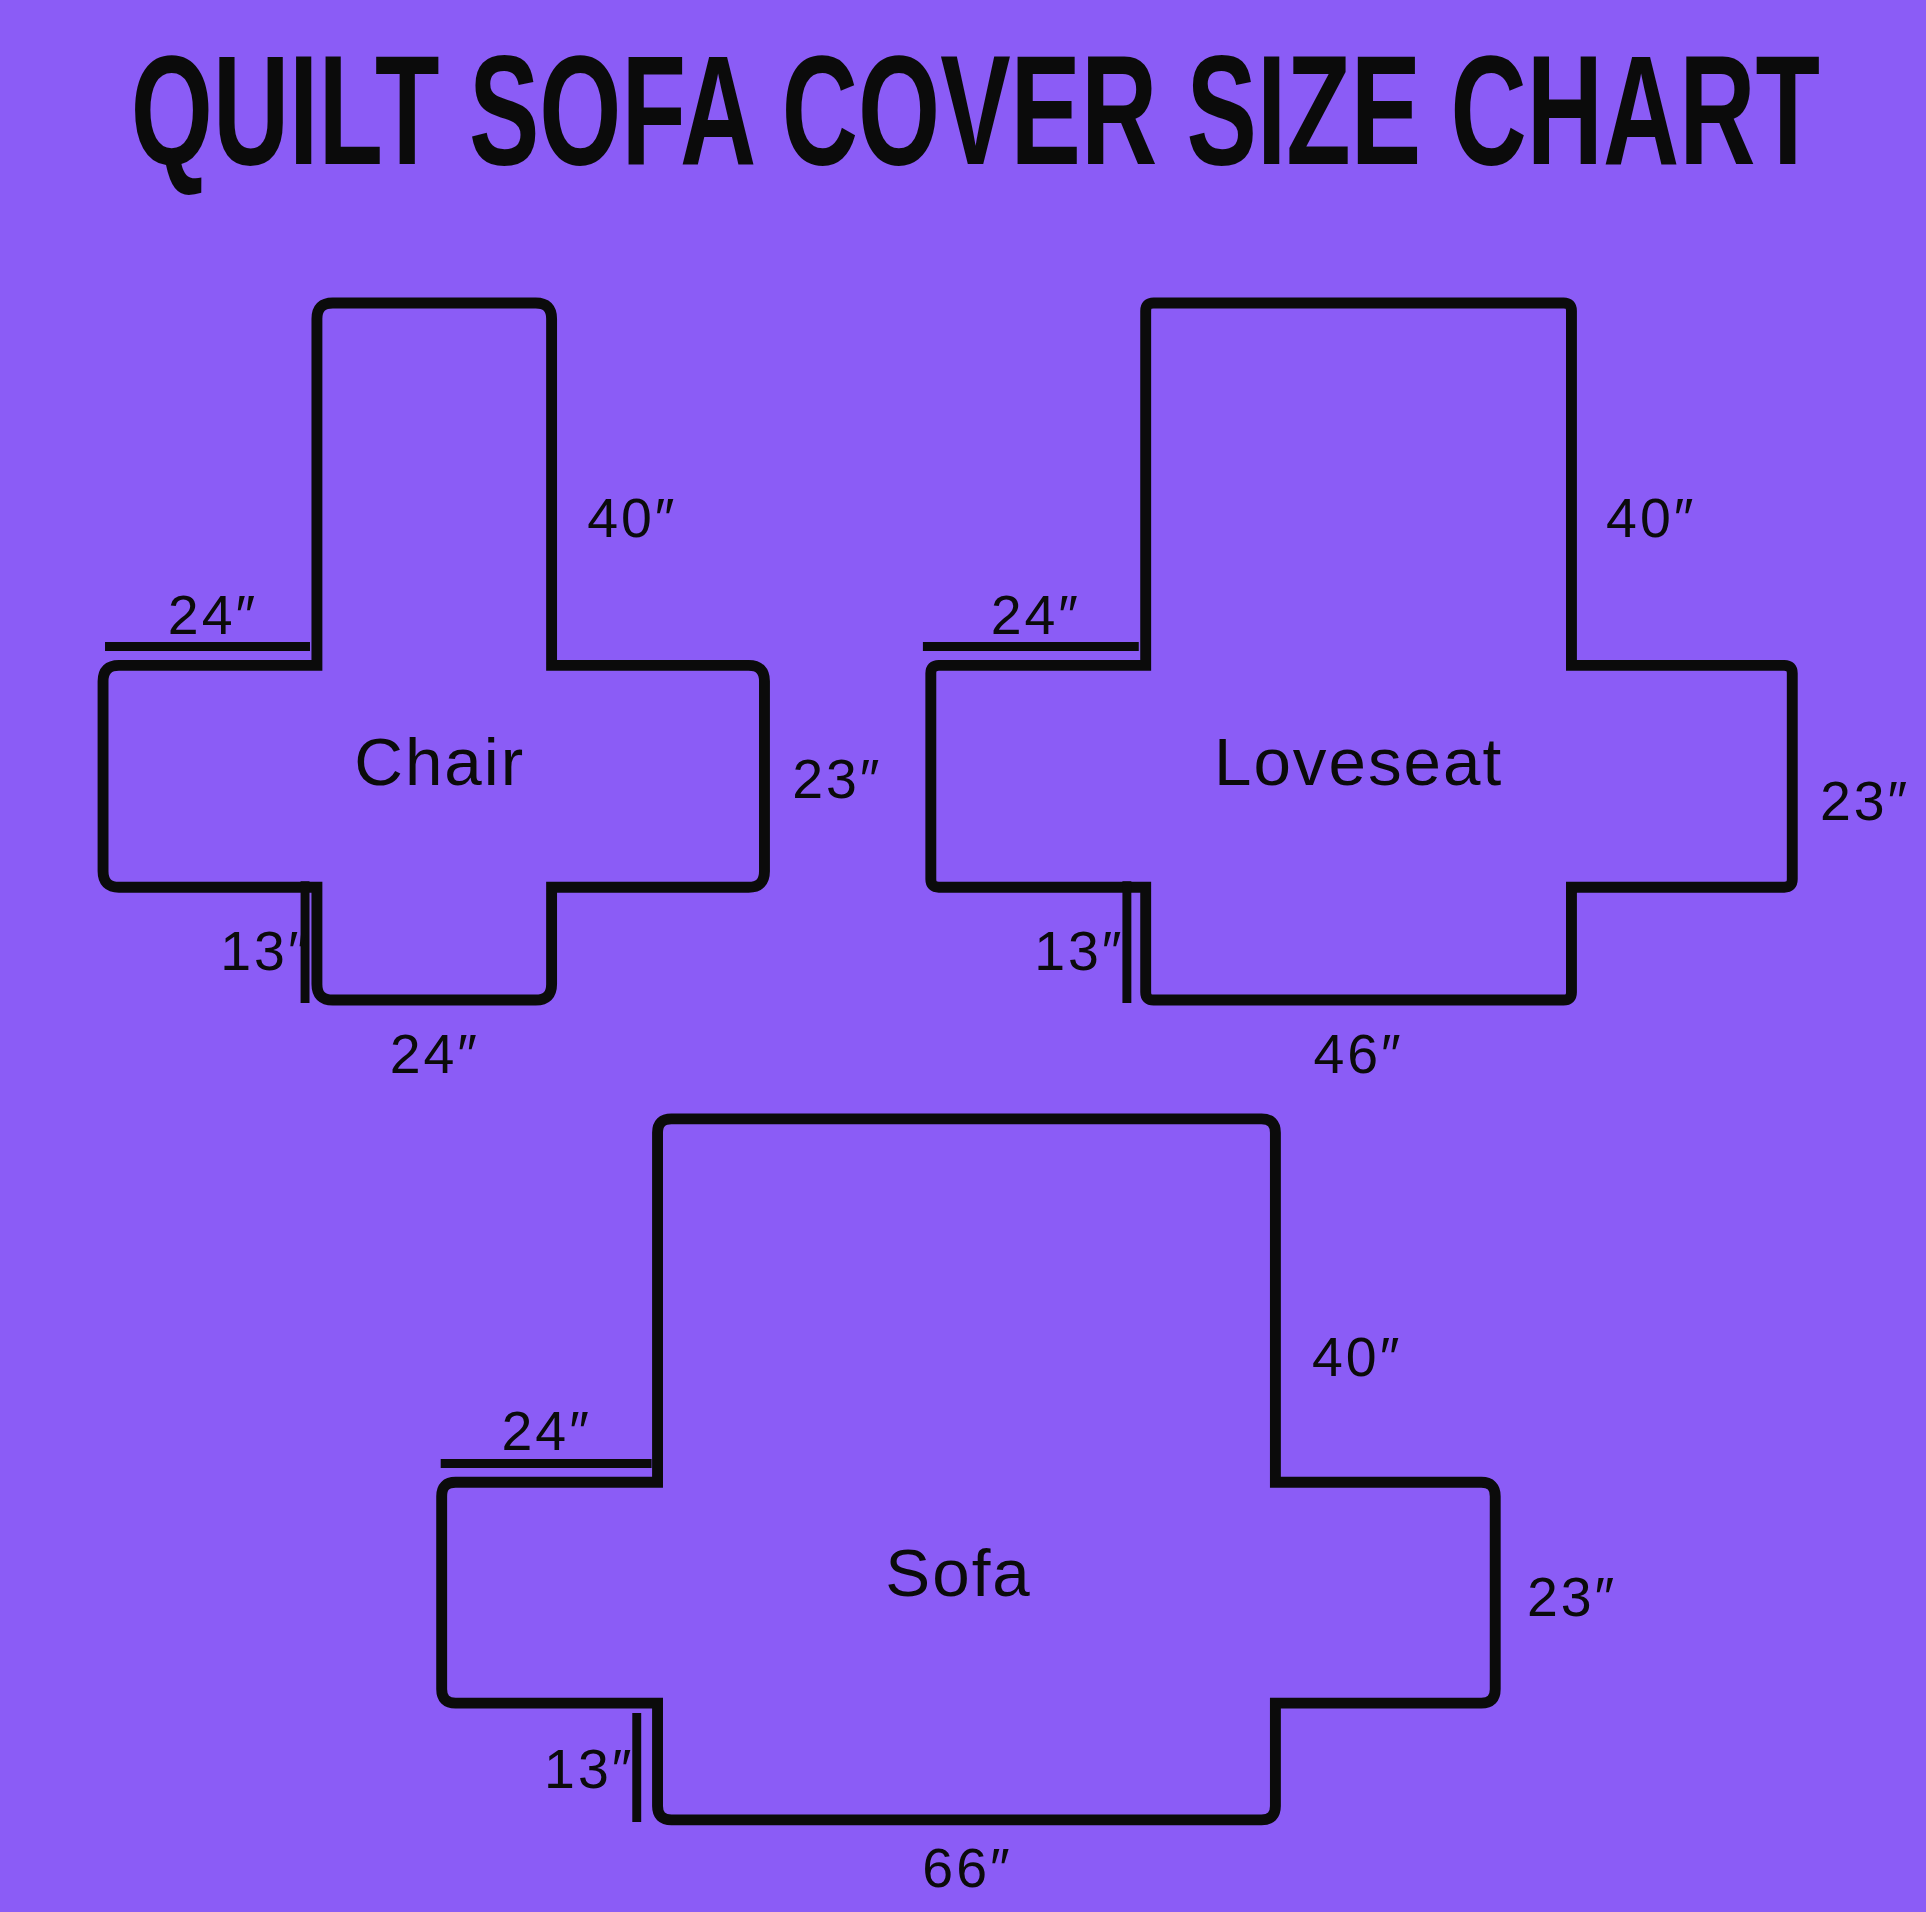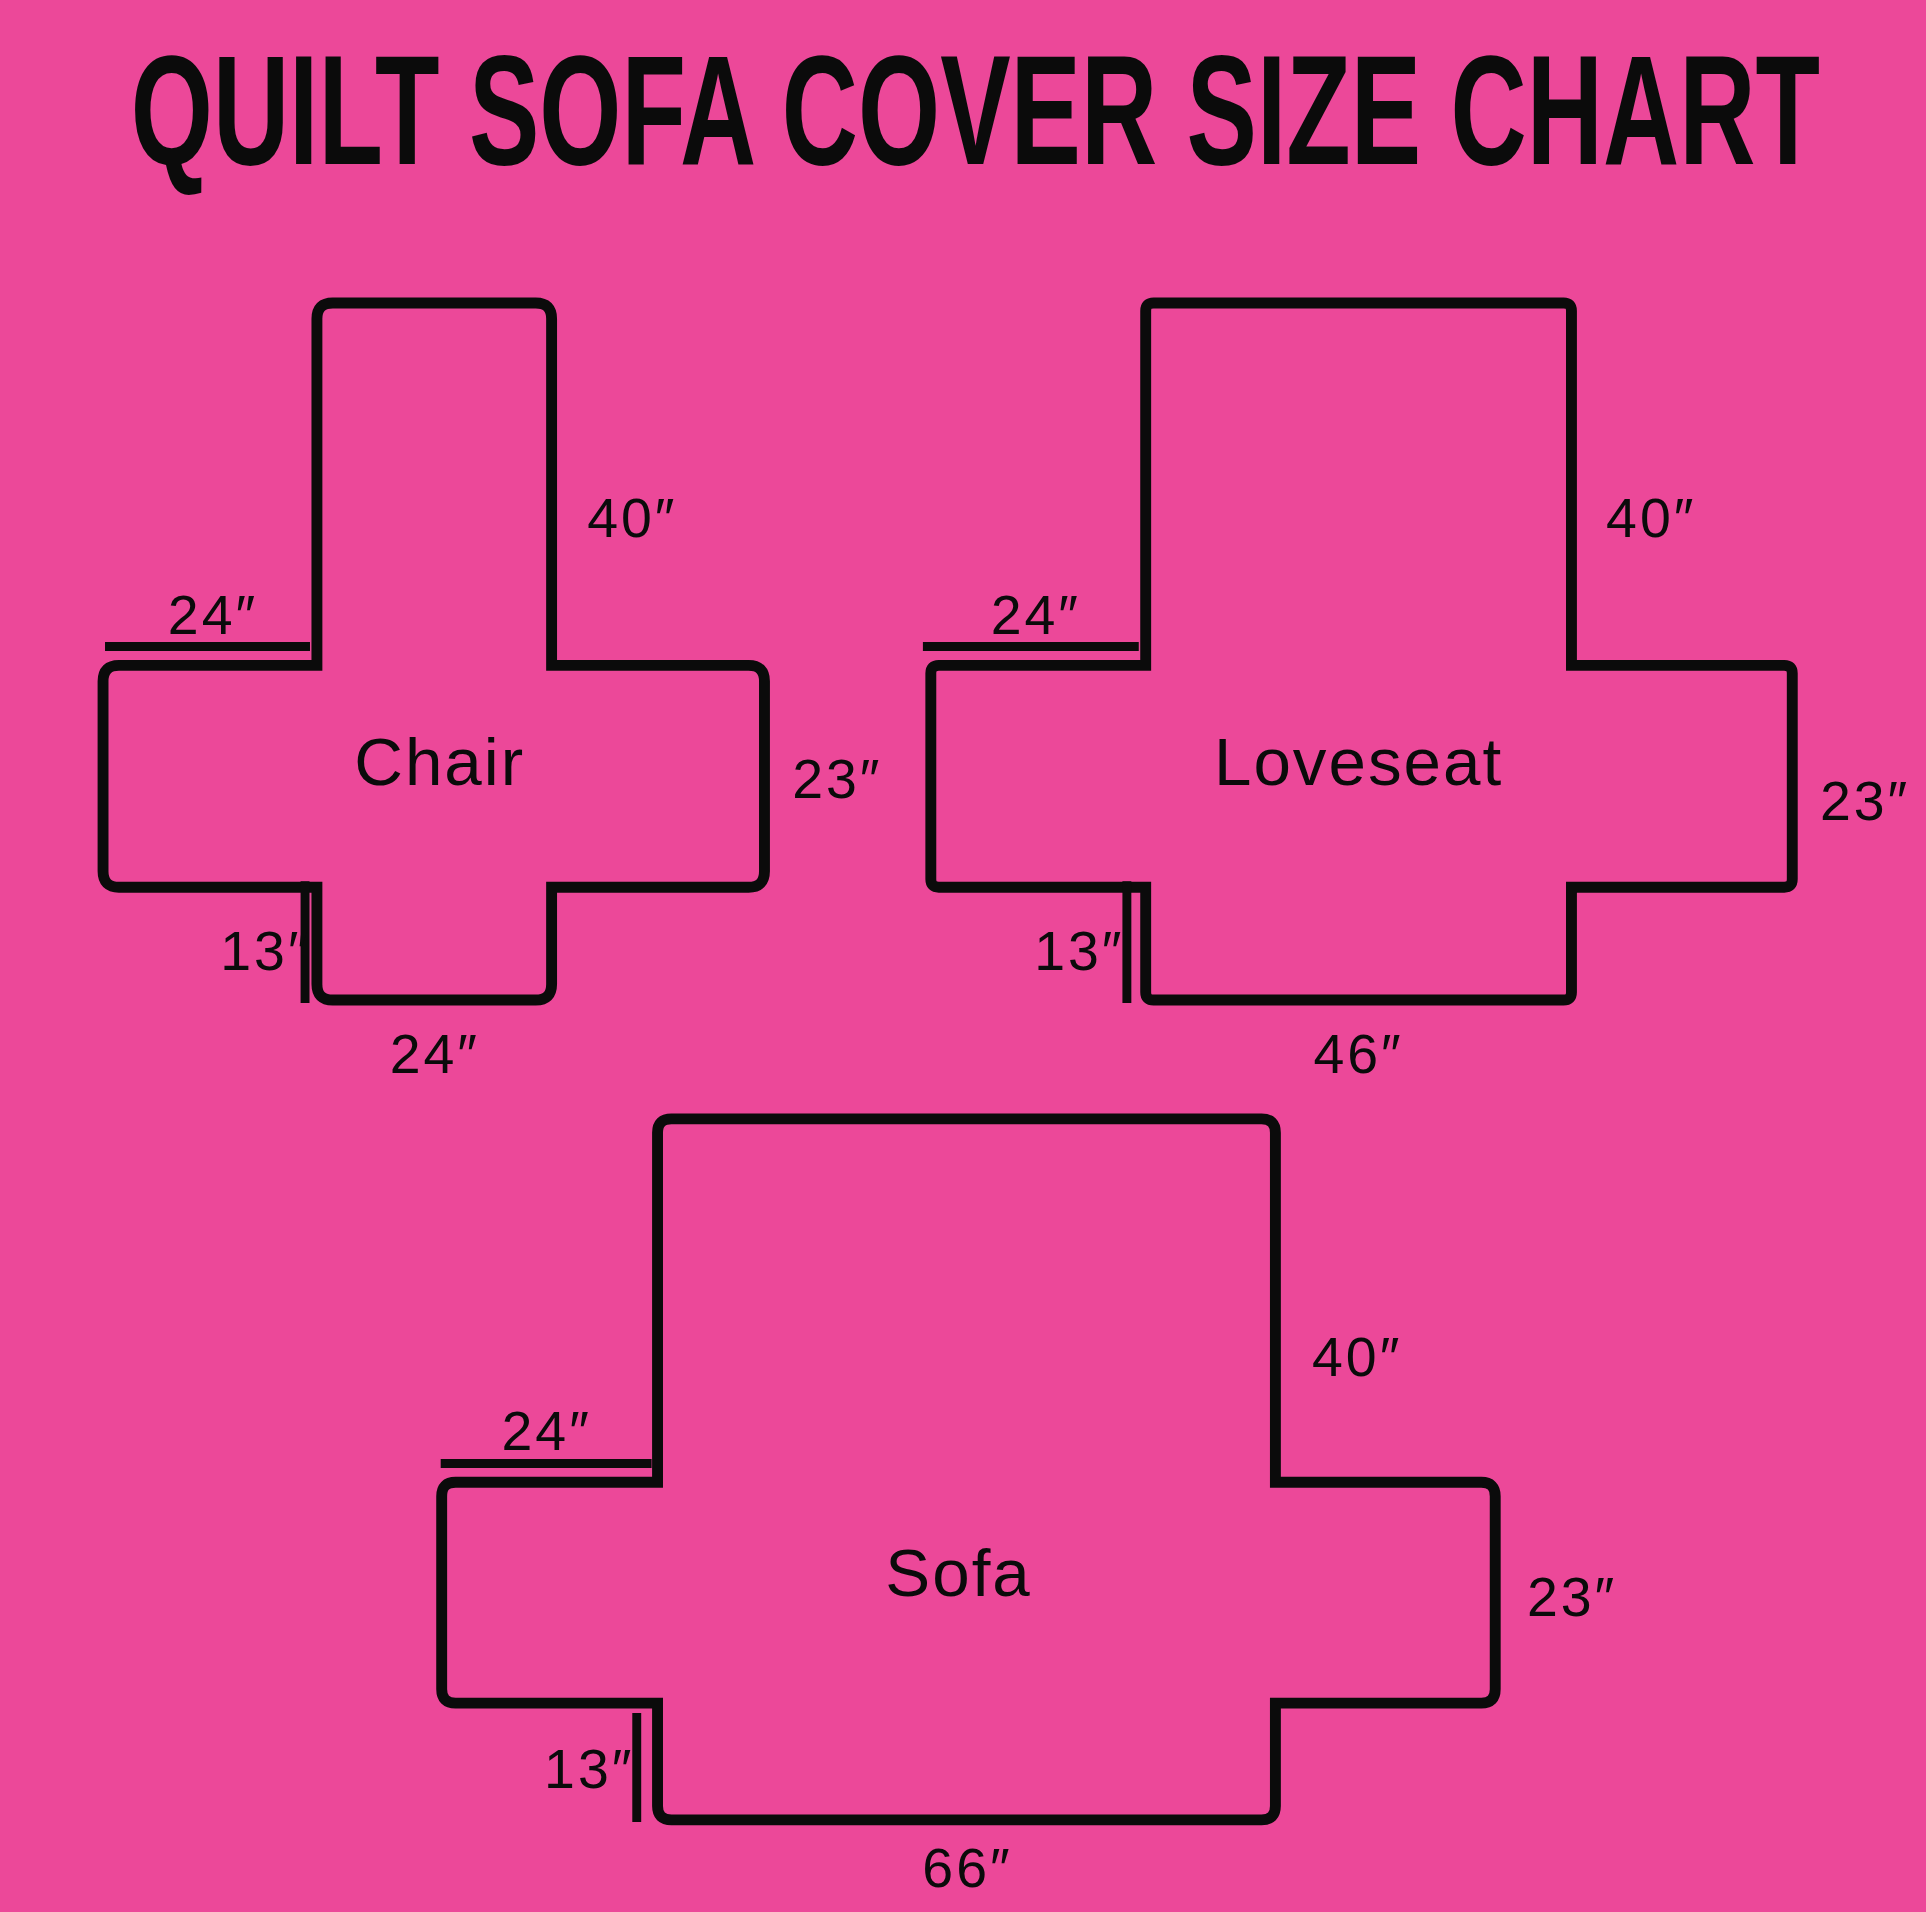--- a/index.html
+++ b/index.html
@@ -4,21 +4,21 @@
 <style>
   html, body {
     margin: 0;
     padding: 0;
     background: #ffffff;
   }
   .canvas {
     position: relative;
     width: 1927px;
     height: 1913px;
-    background: #ec4899;
+    background: #8b5cf6;
     font-family: "Liberation Sans", sans-serif;
     overflow: hidden;
   }
   svg { display: block; }
   .outline {
     fill: none;
     stroke: #0b0b0b;
     stroke-width: 11;
   }
   .dimline {

